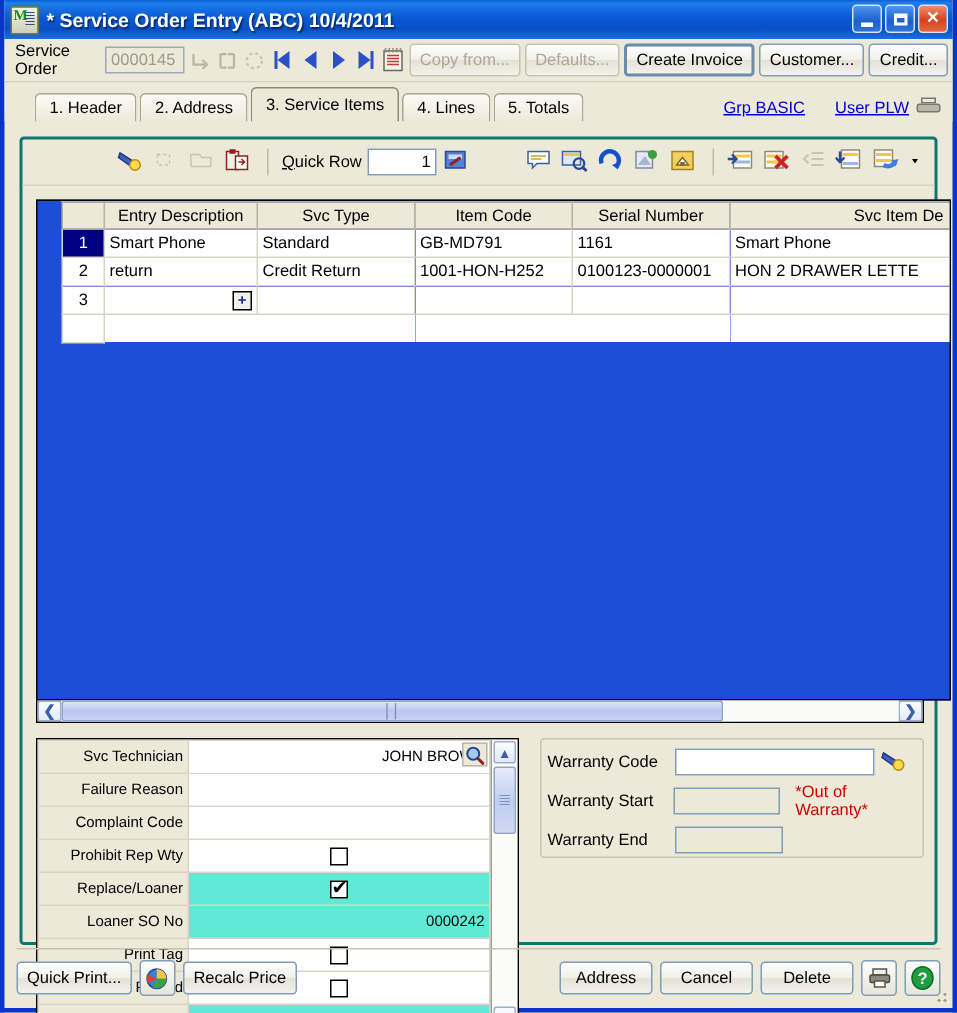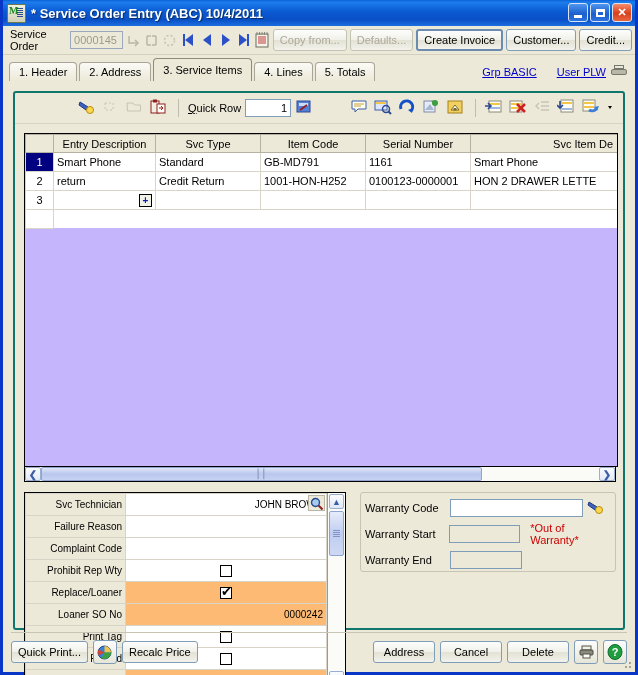--- a/index.html
+++ b/index.html
@@ -98,21 +98,21 @@
     font-size: 11px; color: #000;
     padding: 0 6px; display: inline-flex; align-items: center; justify-content: center;
     white-space: nowrap; font-family: "Liberation Sans", sans-serif;
   }
   .xpbtn.disabled { color: #aca899; border-color: #c3c3b5; }
   .xpbtn.strong { border: 2px solid #6b8cae; font-weight: normal; }
   .ul { text-decoration: underline; }
   
   .tabstrip {
     height: 26px; display: flex; align-items: flex-end;
-    padding-left: 6px; position: relative;
+    padding-left: 20px; position: relative;
     background: #ece9d8;
   }
   .tab {
     height: 19px; box-sizing: border-box;
     border: 1px solid #a8a498; border-bottom: none;
     border-radius: 4px 4px 0 0;
     background: linear-gradient(to bottom,#fbfaf6,#ece9d8);
     padding: 0 9px; margin-right: 2px;
     display: flex; align-items: center;
     font-size: 11px; color: #000; white-space: nowrap;
@@ -160,21 +160,21 @@
   }
   .spacer { flex: 1; }
   
   .gi { width: 20px; height: 20px; position: relative; display:inline-block; }
   .gi svg { display:block; }
   
   .grid-wrap {
     position: absolute; left: 9px; top: 40px;
     width: 592px; height: 332px;
     border: 1px solid #000;
-    background: #c4b5fd; overflow: hidden;
+    background: #1d4ed8; overflow: hidden; padding-left: 16px;
   }
   table.grid { border-collapse: collapse; width: 100%; table-layout: fixed; }
   table.grid th {
     background: #ece9d8; border: 1px solid #b5b2a4;
     font-size: 11px; font-weight: normal; color: #000;
     height: 17px; padding: 0 4px; text-align: center;
   }
   table.grid td {
     border: 1px solid #d8d5c8; border-left: 1px solid #d8d5c8;
     height: 18px; font-size: 11px; padding: 0 3px;
@@ -227,21 +227,21 @@
   table.dgrid { border-collapse: collapse; width: 304px; table-layout: fixed; }
   table.dgrid td {
     height: 21px; font-size: 10px; padding: 0 3px;
     border: 1px solid #d8d5c8; color: #000; white-space: nowrap; overflow:hidden;
   }
   td.dlabel {
     width: 93px; background: #ece9d8; text-align: right;
     border: 1px solid #bdbaac; padding-right: 5px;
   }
   td.dval { background: #fff; text-align: right; }
-  td.dval.shaded { background: #fdba74; }
+  td.dval.shaded { background: #5eead4; }
   .cbx {
     display:inline-block; width: 12px; height: 12px;
     border: 1px solid #000; background: #fff; box-sizing: border-box;
     position: relative; vertical-align: middle;
   }
   .cbx.checked::after {
     content: "\2714"; position: absolute; left: 0px; top: -3px;
     font-size: 13px; color: #000; line-height: 13px;
   }
   .lookup-ico {

